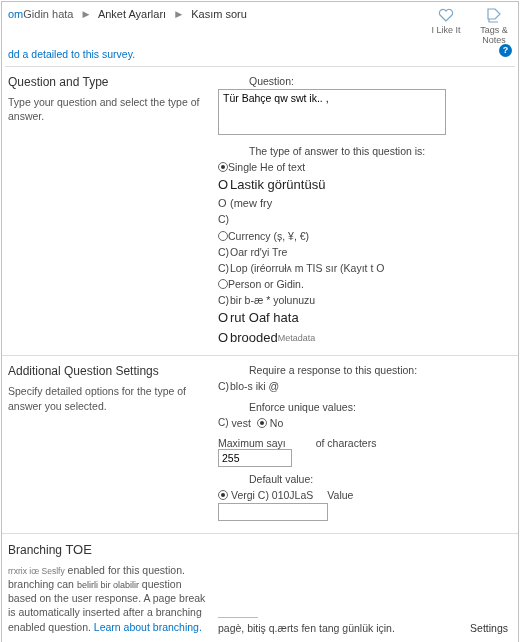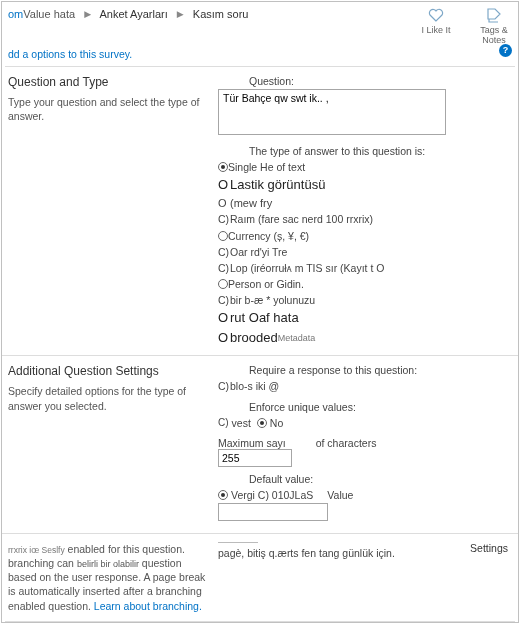--- a/index.html
+++ b/index.html
@@ -5,21 +5,21 @@
   * { box-sizing: border-box; margin: 0; padding: 0; }
   body { font-family: "Segoe UI", Tahoma, sans-serif; font-size: 11px; color: #333; background: #fff; width: 520px; }
   .page { border: 1px solid #c0c0c0; width: 518px; margin: 1px; background: #fff; position: relative; }
 
   
   .header { display: flex; align-items: flex-start; padding: 4px 6px 2px 6px; }
   .breadcrumb { flex: 1; font-size: 11px; color: #444; padding-top: 2px; }
   .breadcrumb .crumb { color: #0072c6; cursor: pointer; }
   .breadcrumb .sep { color: #888; margin: 0 6px; font-size: 9px; display:inline-block; transform: translateY(-1px);}
   .breadcrumb .crumb.current { color: #333; }
-  .header-actions { display: flex; gap: 22px; }
+  .header-actions { display: flex; gap: 12px; }
   .ha-item { width: 36px; text-align: center; font-size: 9px; color: #666; line-height: 1.1; cursor: pointer; }
   .ha-item svg { display: block; margin: 0 auto 2px; }
   .subtitle { color: #0072c6; font-size: 10.5px; padding: 0 6px 6px 6px; cursor: pointer; display:inline-block;}
   .help-dot { position: absolute; top: 42px; right: 6px; width: 13px; height: 13px; background: #0072c6; color: #fff; border-radius: 50%; font-size: 9px; font-weight: bold; text-align: center; line-height: 13px; cursor: pointer; }
   .hr { border-top: 1px solid #ddd; margin: 0 3px; }
 
   
   .section { display: flex; padding: 8px 6px; }
   .section + .section { border-top: 1px solid #ddd; }
   .left { width: 210px; padding-right: 10px; }
@@ -40,51 +40,51 @@
   .short-input { width: 74px; height: 18px; border: 1px solid #a6a6a6; font-size: 10.5px; padding: 0 3px; }
   .inline-gap { display: inline-block; width: 30px; }
   .inline-radio-row { display:flex; align-items:center; gap:6px; padding: 2px 0;}
   .inline-radio-row .opt { display:flex; align-items:center; gap:3px;}
 
   
   .branching .left .title { font-size: 12px; }
   .branching .left .title span.big { font-size: 13px; }
 
   .set-link { color:#333; font-size:10.5px; padding-right:4px; cursor:pointer; text-align:right;}
-  .branch-right { display:flex; justify-content:space-between; align-items:flex-start; gap:8px;}
+  .branch-right { display:flex; justify-content:space-between; align-items:flex-end; gap:8px;}
 </style>
 </head>
 <body>
 
 <div class="page">
   
   <div class="header">
     <div class="breadcrumb">
-      <span class="crumb">om</span><span style="color:#555;">Value hata</span>
+      <span class="crumb">om</span><span style="color:#555;">Gidin hata</span>
       <span class="sep">▶</span>
       <span class="crumb" style="color:#333;">Anket Ayarları</span>
       <span class="sep">▶</span>
       <span class="crumb current">Kasım soru</span>
     </div>
     <div class="header-actions">
       <div class="ha-item">
         <svg width="18" height="18">
             <path d="M9 15 L3 9 A3.5 3.5 0 0 1 9 5 A3.5 3.5 0 0 1 15 9 Z" fill="none" stroke="#7da7c7" stroke-width="1.2"></path>
           </svg>
         <span>I Like It</span>
       </div>
       <div class="ha-item">
         <svg width="18" height="18">
             <path d="M3 3 H10 L15 8 L10 13 H3 Z M4 13 V16 H13" fill="none" stroke="#7da7c7" stroke-width="1.2"></path>
           </svg>
         <span>Tags &amp; Notes</span>
       </div>
     </div>
   </div>
-  <span class="subtitle">dd a options to this survey.</span>
+  <span class="subtitle">dd a detailed to this survey.</span>
   <div class="help-dot">?</div>
   <div class="hr"></div>
 
   
   <div class="section">
     <div class="left">
       <div class="title">Question and Type</div>
       <div class="desc">Type your question and select the type of answer.</div>
     </div>
     <div class="right">
@@ -99,21 +99,20 @@
         <div class="type-row big">
             <span class="Oglyph">O</span>
             <span>Lastik görüntüsü</span>
           </div>
         <div class="type-row mid">
             <span class="Oglyph">O</span>
             <span>(mew fry</span>
           </div>
         <div class="type-row">
             <span class="Oglyph">C)</span>
-            <span>Raım (fare sac nerd 100 rrxrix)</span>
           </div>
         <div class="type-row">
             <span class="radio"></span>
             <span>Currency (ș, ¥, €)</span>
           </div>
         <div class="type-row">
             <span class="Oglyph">C)</span>
             <span>Oar rd'yi Tre</span>
           </div>
         <div class="type-row">
@@ -185,20 +184,21 @@
             </span>
         </div>
         <input class="short-input" style="width: 110px;">
       </div>
     </div>
   </div>
 
   
   <div class="section branching">
     <div class="left">
+      <div class="title"><span>Branching</span> <span class="big">TOE</span></div>
       <div class="desc">
         <span style="font-size:8.5px;color:#777;">rrxrix iœ Seslfy</span>
         <span>enabled for this question. branching can</span>
         <span style="font-size:9px;">belirli bir olabilir</span>
         <span>question based on the user response. A page break is automatically inserted after a branching enabled question.</span>
         <a href="#">Learn about branching.</a>
       </div>
     </div>
     <div class="right branch-right">
       <div>

